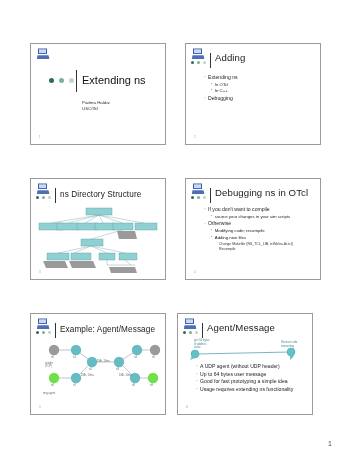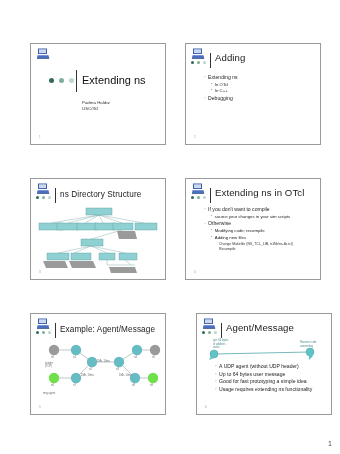--- a/index.html
+++ b/index.html
@@ -13,21 +13,21 @@
   .slide{
     position:absolute;width:136px;height:102px;
     background:#fff;border:1px solid #9a9a9a;
     box-sizing:border-box;overflow:hidden;
   }
   .s1{left:30px;top:43px;}
   .s2{left:185px;top:43px;}
   .s3{left:30px;top:178px;padding-left:37px;}
   .s4{left:185px;top:178px;}
   .s5{left:30px;top:313px;text-align:center;}
-  .s6{left:196px;top:313px;text-decoration:underline;}
+  .s6{left:177px;top:313px;text-decoration:underline;}
 
   
   .logo{
     position:absolute;left:6px;top:4px;width:13px;height:11px;
   }
   .logo svg{display:block;}
 
   .dots{position:absolute;left:5px;top:17px;display:flex;gap:3px;align-items:center;}
   .dot{width:3px;height:3px;border-radius:50%;}
   .d1{background:#2f6b5a;}
@@ -208,21 +208,21 @@
         <path d="M0.5 7.2 L11.5 7.2 L12.2 10 L0 10 Z" fill="#4a6ec0"></path>
         <rect x="0" y="10" width="12.2" height="0.8" fill="#2d4a8a"></rect>
       </svg>
     </span>
     <span class="dots">
       <span class="dot d1"></span>
       <span class="dot d2"></span>
       <span class="dot d3"></span>
     </span>
     <span class="vrule"></span>
-    <div class="title big">Extending ns in OTcl</div>
+    <div class="title big">Debugging ns in OTcl</div>
 
     <div class="bullets tight">
       <div class="bl l1">
         <span class="mk">◦</span>
         <span class="tx">If you don't want to compile</span>
       </div>
       <div class="bl l2">
         <span class="mk">•</span>
         <span class="tx">source your changes in your sim scripts</span>
       </div>

